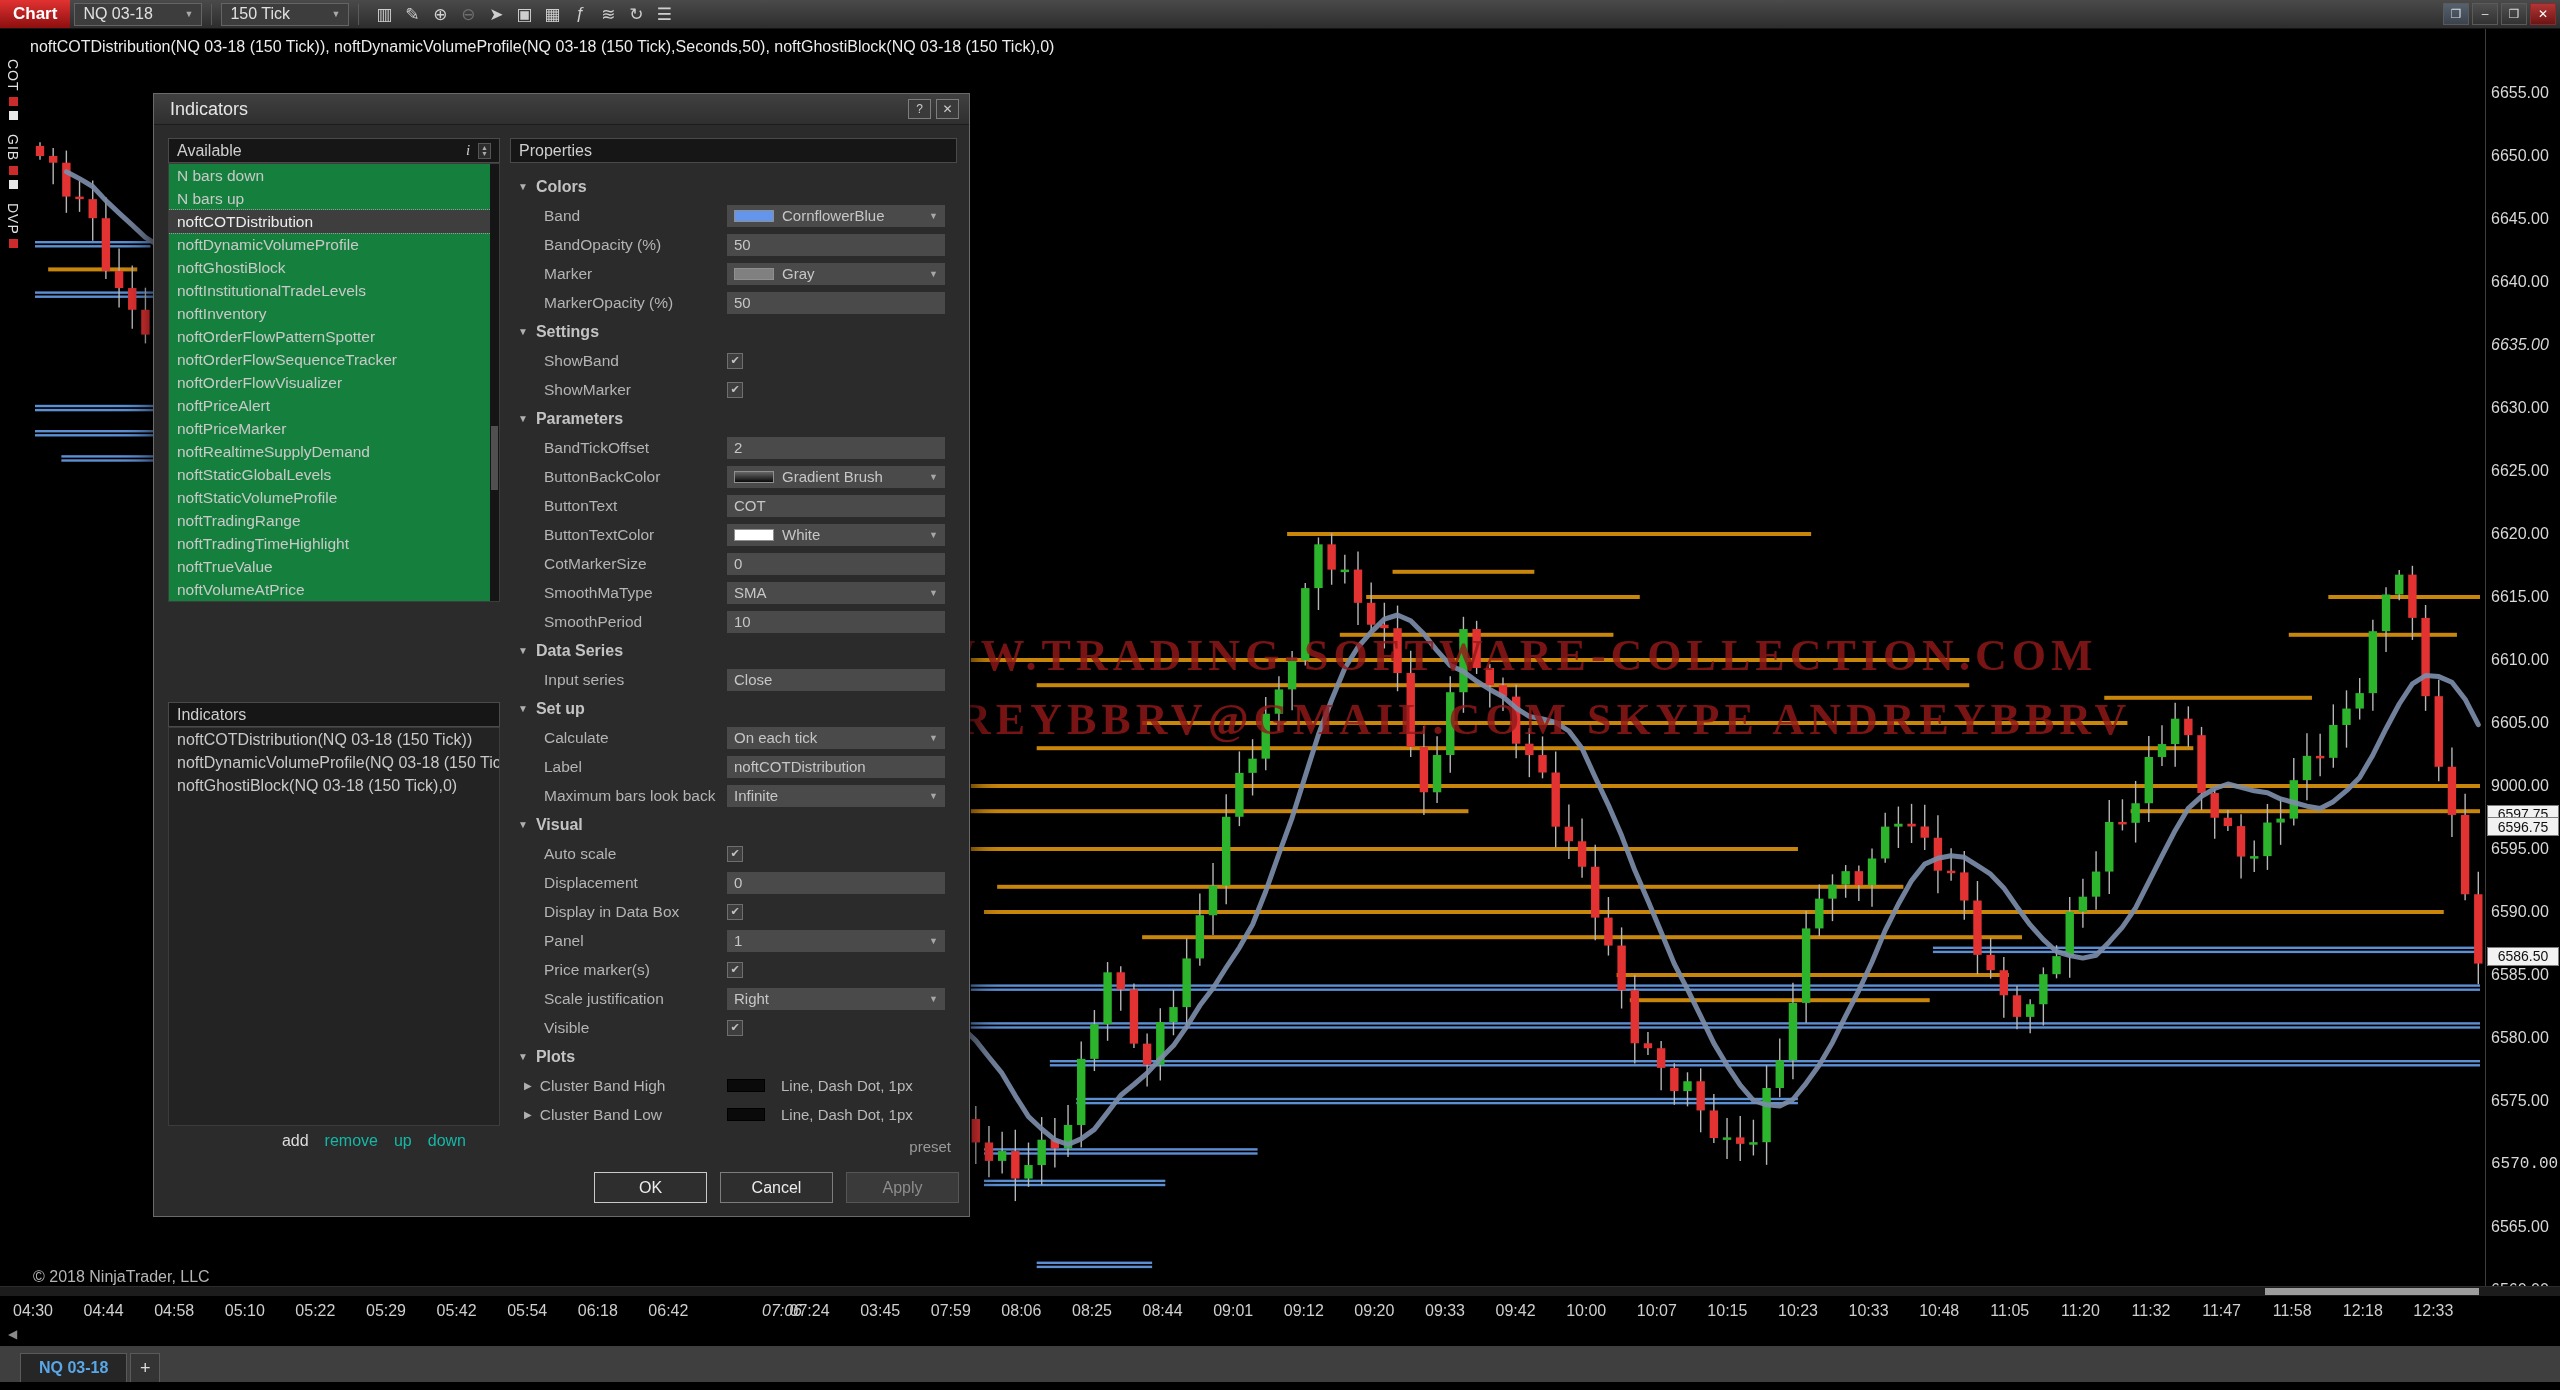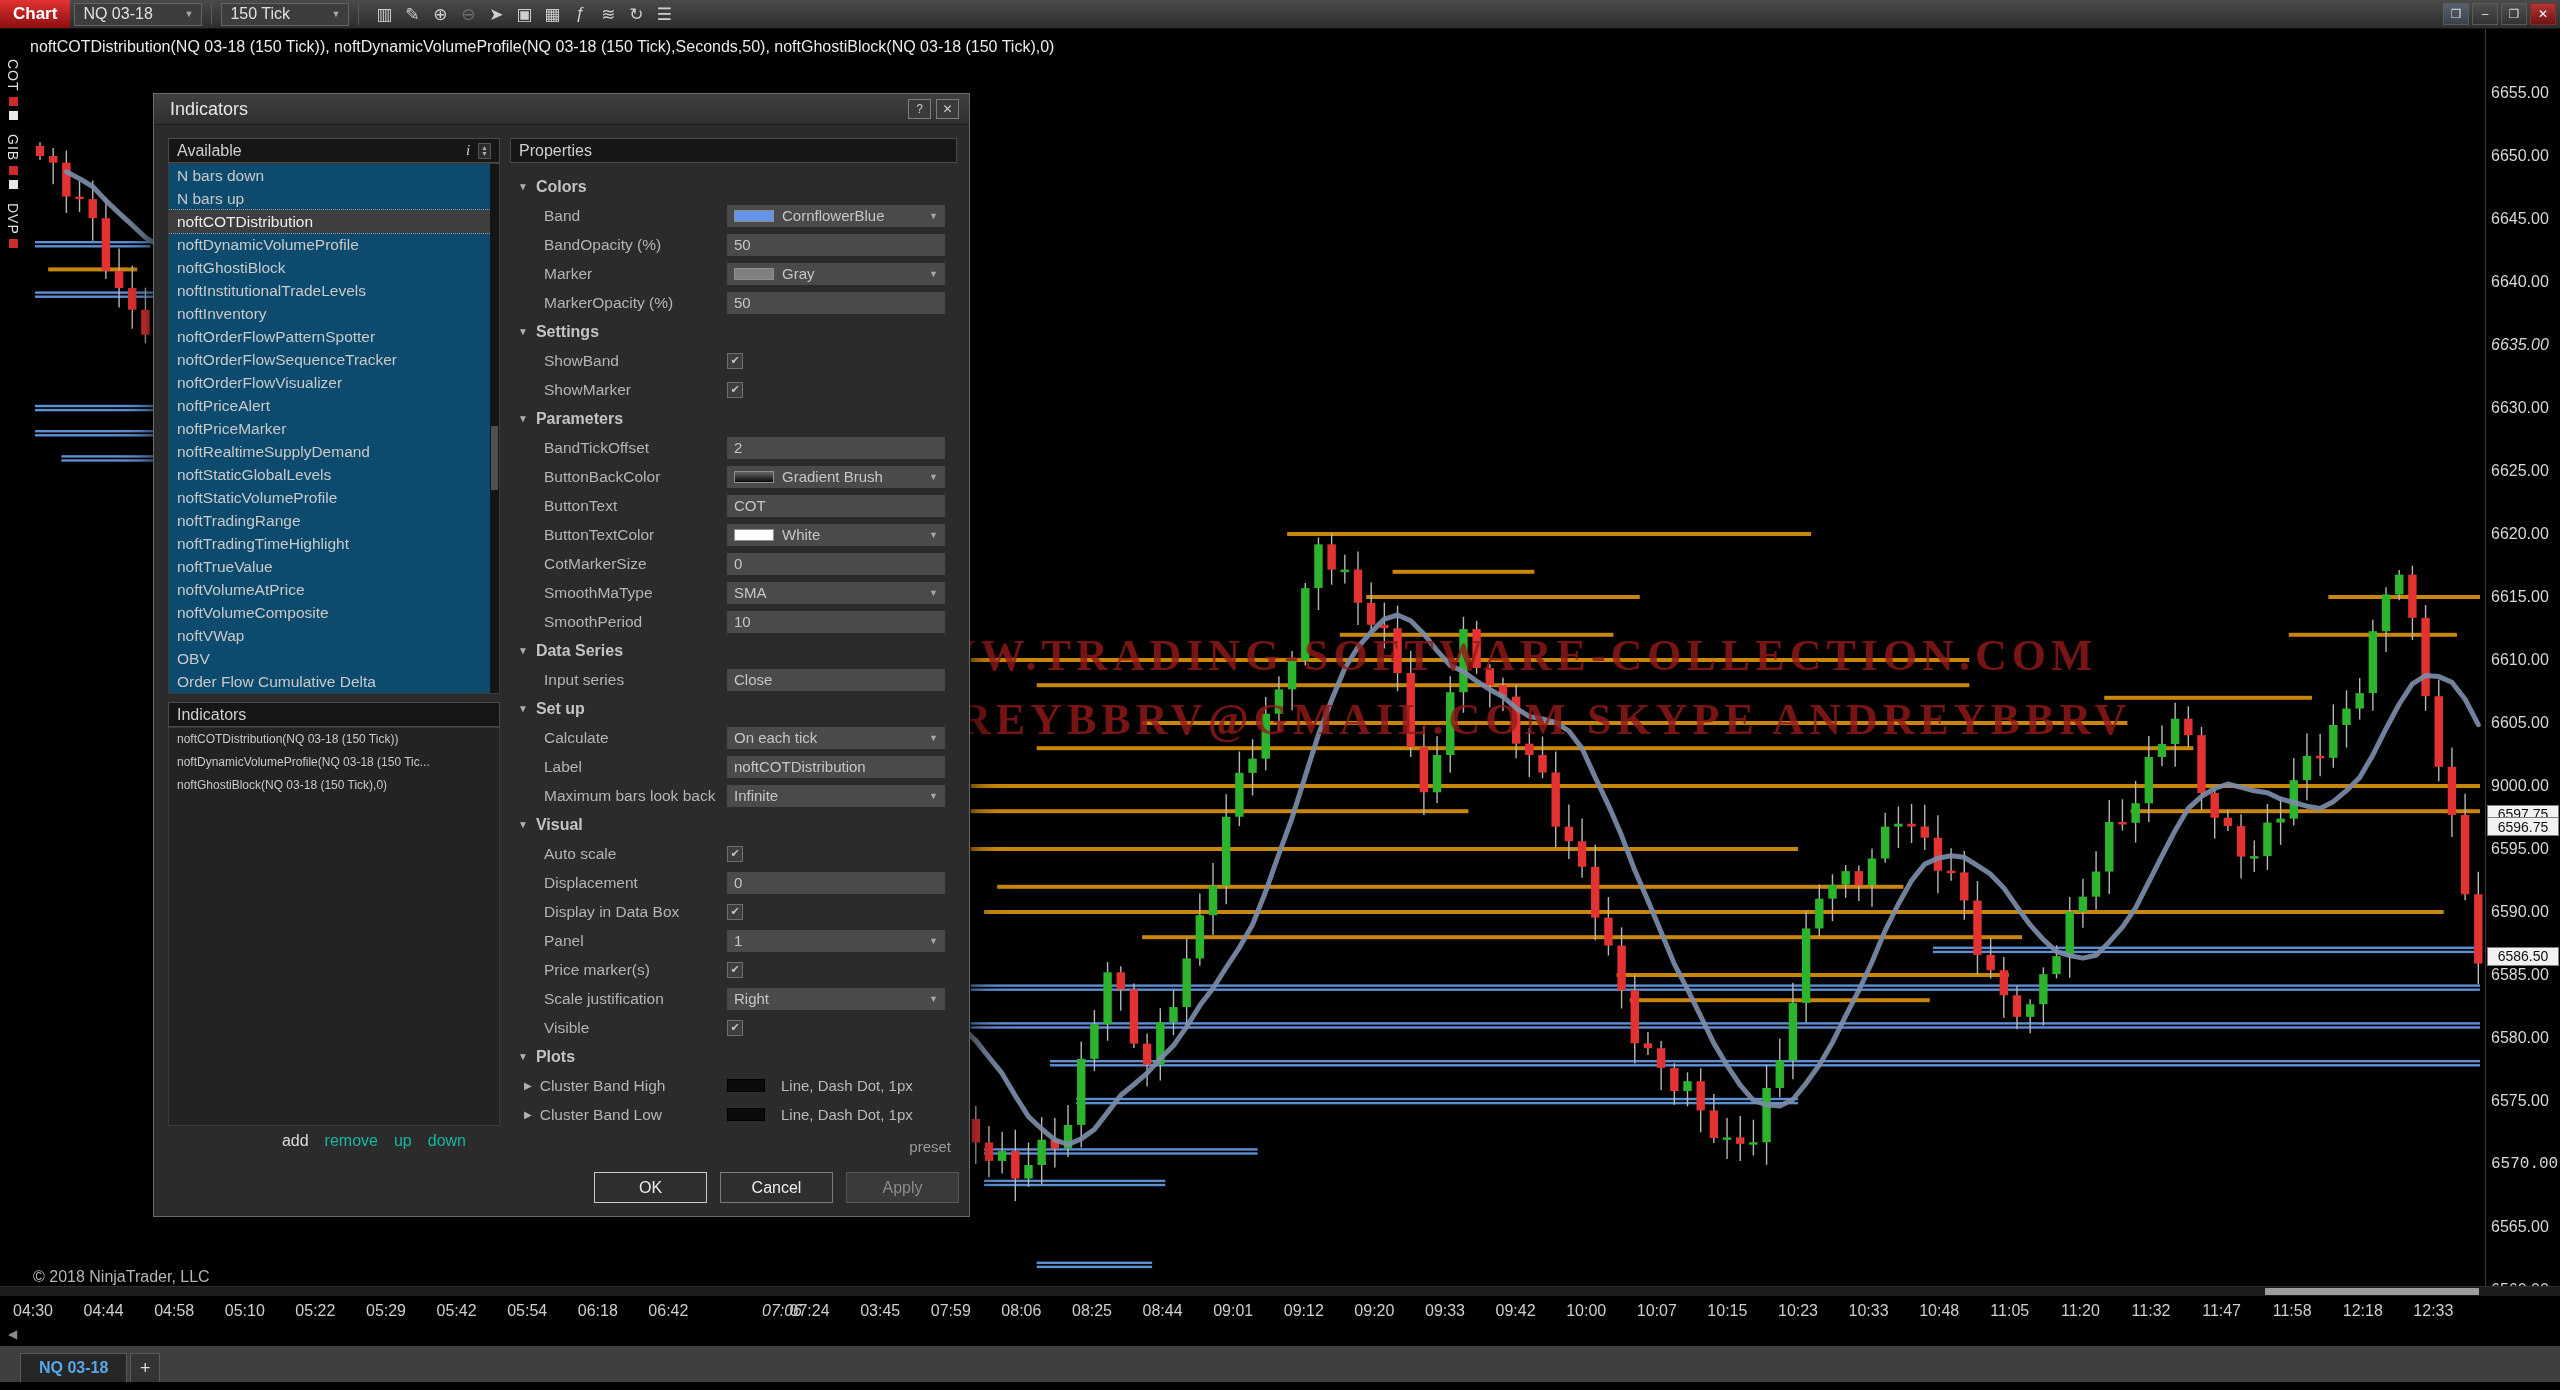--- a/index.html
+++ b/index.html
@@ -56,28 +56,28 @@
   #dlg-title{height:31px;background:linear-gradient(#404040,#2f2f2f);border-bottom:1px solid #1c1c1c;display:flex;align-items:center;padding:0 10px 0 16px}
   #dlg-title .t{color:#e6e6e6;font-size:18px}
   #dlg-title .spacer{flex:1}
   .dlg-btn{width:23px;height:20px;border:1px solid #7d7d7d;background:#3a3a3a;color:#ccc;font-size:12px;display:flex;align-items:center;justify-content:center;margin-left:5px}
   .panel-hdr{position:absolute;height:25px;background:#161616;border:1px solid #4a4a4a;color:#cfcfcf;display:flex;align-items:center;padding:0 8px;font-size:16px}
   #avail-hdr{left:14px;top:44px;width:332px}
   #avail-hdr .spacer{flex:1}
   #avail-hdr .info{font-family:"Liberation Serif",serif;font-style:italic;color:#cfcfcf;font-size:15px;margin-right:8px}
   #avail-hdr .spin{display:flex;flex-direction:column;line-height:6px;font-size:7px;color:#aaa;border:1px solid #555;padding:1px 2px;background:#2c2c2c}
   #prop-hdr{left:356px;top:44px;width:447px}
-  #avail-list{position:absolute;left:14px;top:69px;width:332px;height:531px;background:#0c4a6e;border:1px solid #3c3c3c;overflow:hidden}
+  #avail-list{position:absolute;left:14px;top:69px;width:332px;height:439px;background:#15803d;border:1px solid #3c3c3c;overflow:hidden}
   .av-item{height:23px;line-height:23px;padding-left:8px;color:#c9c9c9;font-size:15.5px;white-space:nowrap}
   .av-item.sel{background:#3e3e3e;outline:1px dotted #9a9a9a;color:#ededed}
   #avail-scroll{position:absolute;right:0;top:0;width:9px;height:100%;background:#151515}
   #avail-scroll .thumb{position:absolute;left:1px;width:7px;top:262px;height:64px;background:#505050}
   #conf-hdr{left:14px;top:608px;width:332px}
   #conf-list{position:absolute;left:14px;top:633px;width:332px;height:399px;background:#232323;border:1px solid #3c3c3c;overflow:hidden}
-  .conf-item{height:23px;line-height:23px;padding-left:8px;color:#c9c9c9;font-size:12px;white-space:nowrap;overflow:hidden}
+  .conf-item{height:23px;line-height:23px;padding-left:8px;color:#c9c9c9;font-size:16px;white-space:nowrap;overflow:hidden}
   #list-actions{position:absolute;left:14px;top:1038px;width:332px;display:flex;justify-content:flex-end;gap:16px;padding-right:34px;font-size:16px}
   #list-actions .act{color:#14b8a6}
   #list-actions .act.add{color:#dcdcdc}
   #prop-rows{position:absolute;left:356px;top:78px;width:447px}
   .prop-section{height:29px;display:flex;align-items:center;gap:8px;padding-left:8px;color:#c3c3c3;font-weight:700;font-size:16px}
   .tri{font-size:10px;color:#b0b0b0}
   .prop-row{height:29px;display:flex;align-items:center}
   .prop-label{flex:1;padding-left:34px;color:#b4b4b4;font-size:15.5px;display:flex;align-items:center;gap:8px;white-space:nowrap}
   .prop-label.plot-label{padding-left:14px}
   .ctl-input,.ctl-dd{width:218px;height:22px;margin-right:12px;background:#4a4a4a;color:#c6c6c6;font-size:15px;display:flex;align-items:center;padding:0 7px;flex:none}

